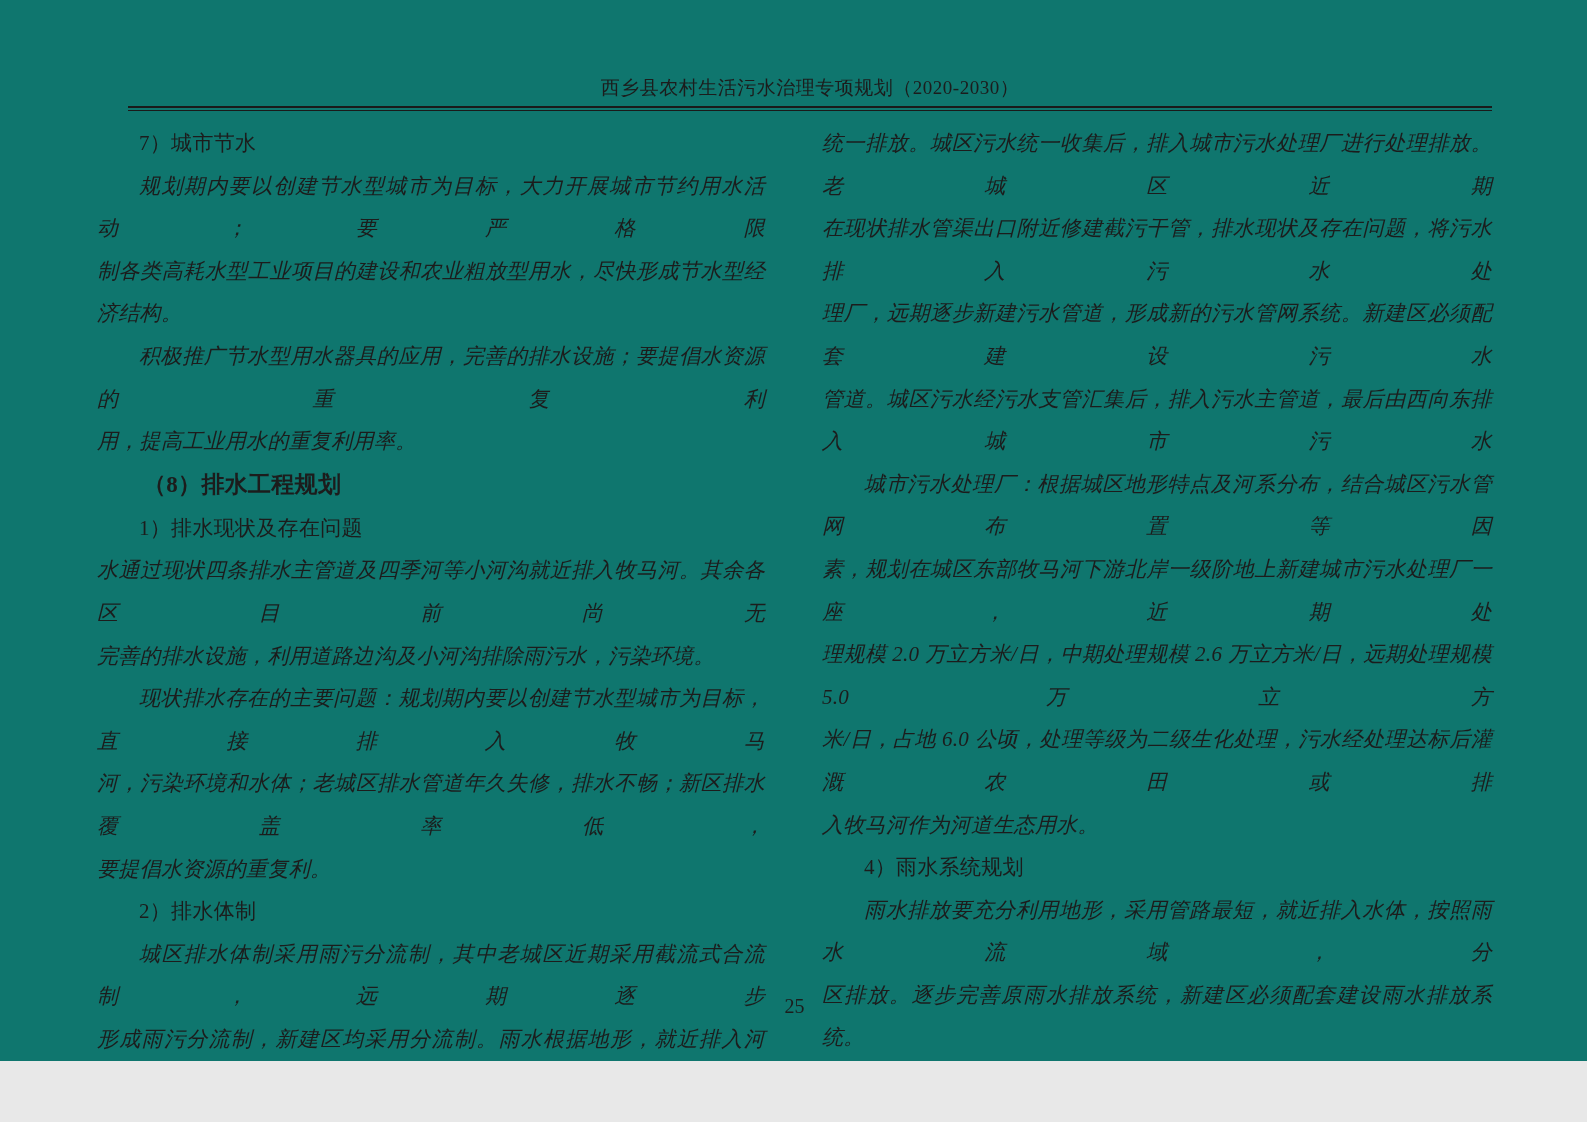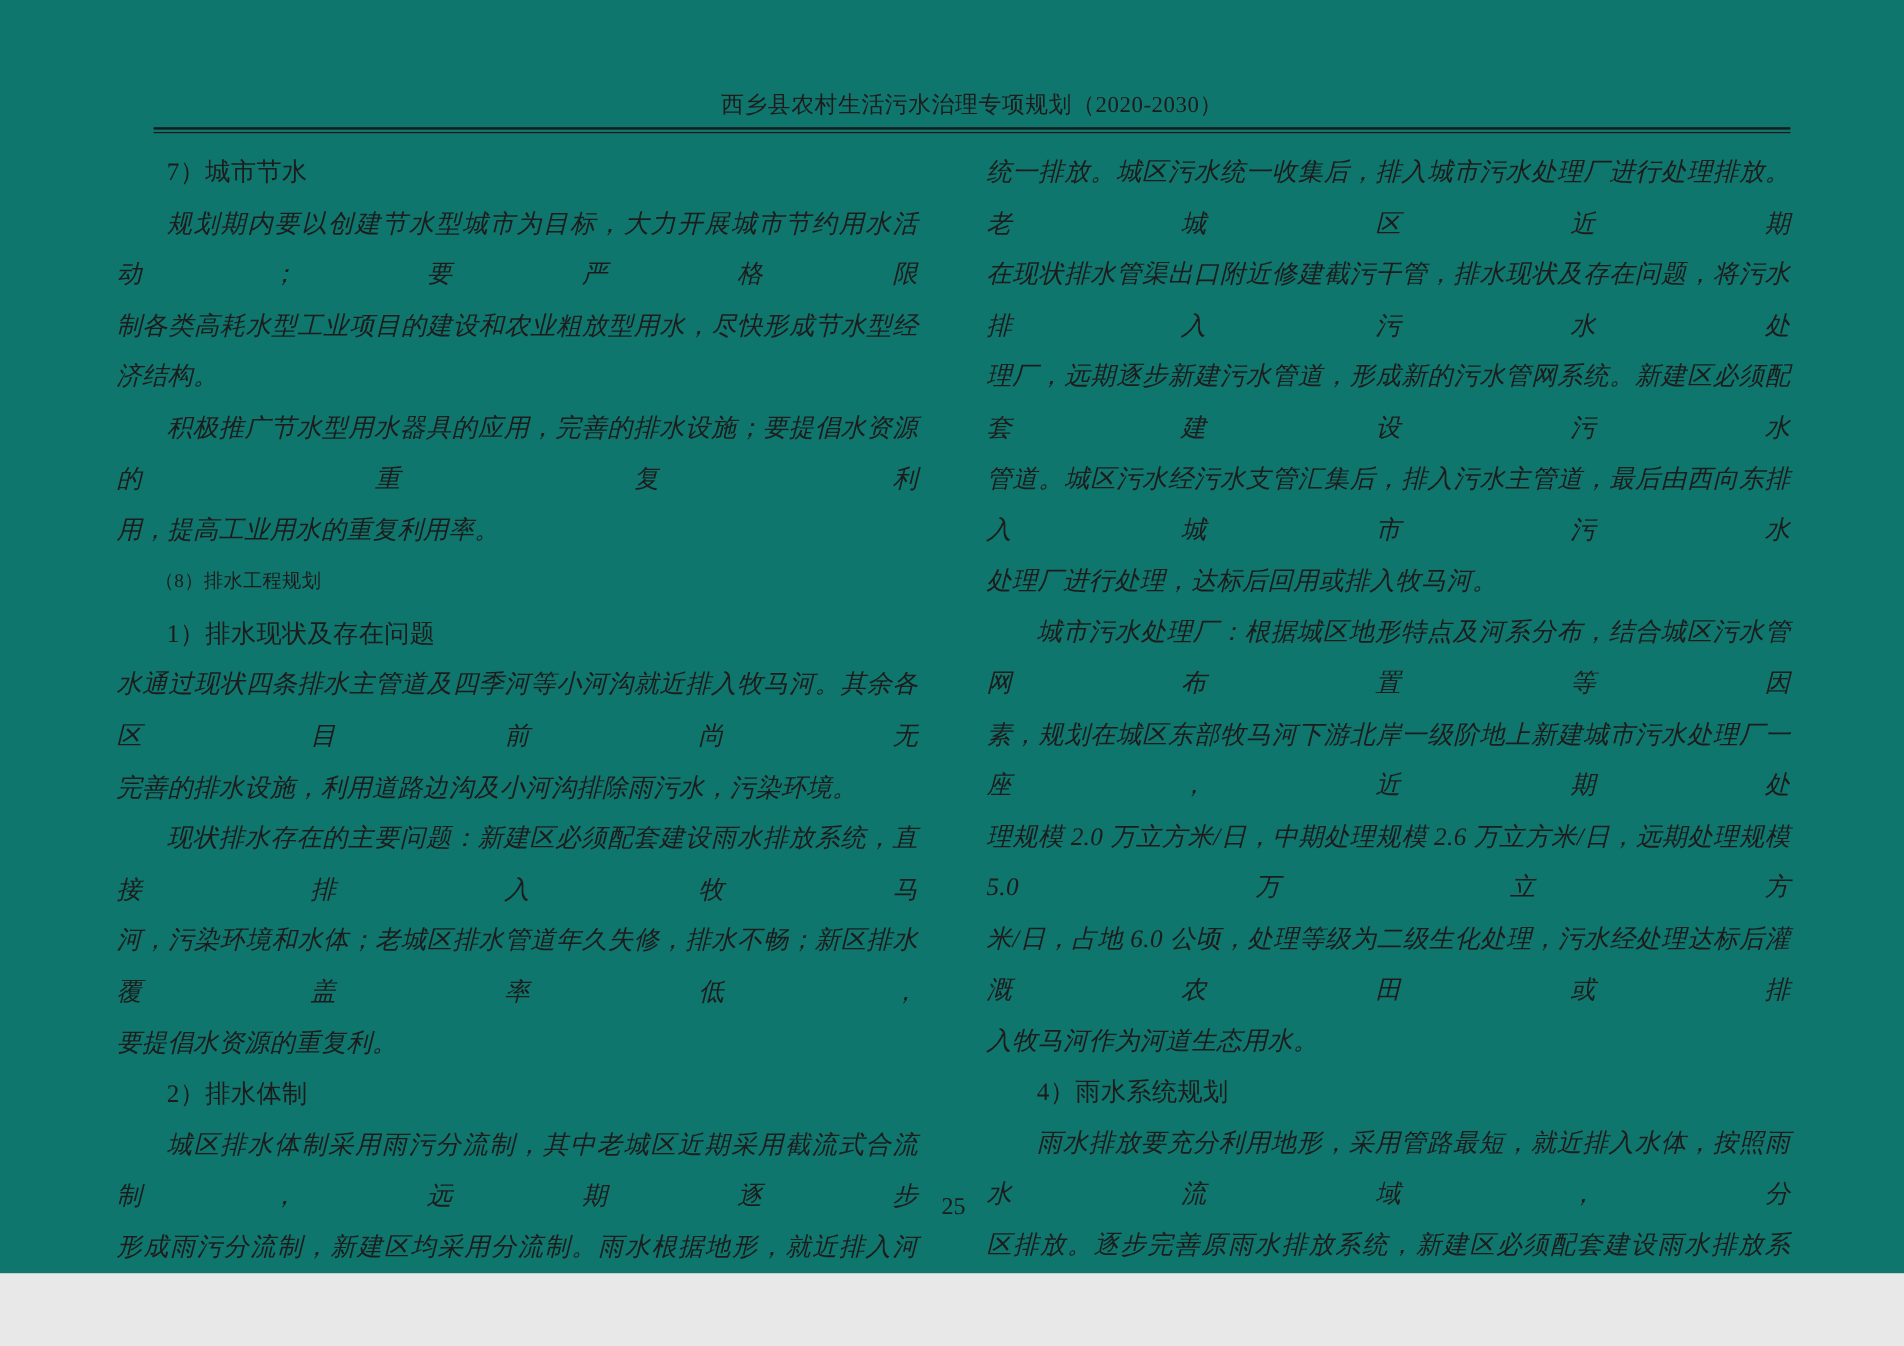--- a/index.html
+++ b/index.html
@@ -23,21 +23,21 @@
   .col{
     position:absolute;top:122px;font-size:21px;line-height:42.6px;
     letter-spacing:0.3px;text-justify:inter-character;
   }
   #left-col{left:97px;width:668px;}
   #right-col{left:822px;width:670px;}
   .line{text-align:justify;text-align-last:justify;font-style:italic;}
   .line.last{text-align-last:left;}
   .line.first{text-indent:2em;}
   .sub{text-indent:2em;}
-  .h2{text-indent:2em;font-weight:400;font-size:16px;line-height:44px;}
+  .h2{text-indent:2em;font-weight:700;font-size:23px;line-height:44px;}
   .footer-pagenum{
     position:absolute;top:994px;left:97px;width:1395px;
     text-align:center;font-size:20px;line-height:24px;
   }
 </style>
 </head>
 <body>
 
 <div class="page">
   <div class="header-title">西乡县农村生活污水治理专项规划（2020-2030）</div>
@@ -46,34 +46,33 @@
   <div class="col" id="left-col">
       <div class="sub">7）城市节水</div>
       <div class="line first">规划期内要以创建节水型城市为目标，大力开展城市节约用水活动；要严格限</div>
       <div class="line last">制各类高耗水型工业项目的建设和农业粗放型用水，尽快形成节水型经济结构。</div>
       <div class="line first">积极推广节水型用水器具的应用，完善的排水设施；要提倡水资源的重复利</div>
       <div class="line last">用，提高工业用水的重复利用率。</div>
       <div class="h2">（8）排水工程规划</div>
       <div class="sub">1）排水现状及存在问题</div>
       <div class="line">水通过现状四条排水主管道及四季河等小河沟就近排入牧马河。其余各区目前尚无</div>
       <div class="line last">完善的排水设施，利用道路边沟及小河沟排除雨污水，污染环境。</div>
-      <div class="line first">现状排水存在的主要问题：新建区必须配套建设雨水排放系统，直接排入牧马</div>
+      <div class="line first">现状排水存在的主要问题：规划期内要以创建节水型城市为目标，直接排入牧马</div>
       <div class="line">河，污染环境和水体；老城区排水管道年久失修，排水不畅；新区排水覆盖率低，</div>
       <div class="line last">要提倡水资源的重复利。</div>
       <div class="sub">2）排水体制</div>
       <div class="line first">城区排水体制采用雨污分流制，其中老城区近期采用截流式合流制，远期逐步</div>
       <div class="line">形成雨污分流制，新建区均采用分流制。雨水根据地形，就近排入河流；生产废水</div>
     </div>
 
   <div class="col" id="right-col">
       <div class="line">统一排放。城区污水统一收集后，排入城市污水处理厂进行处理排放。老城区近期</div>
       <div class="line">在现状排水管渠出口附近修建截污干管，排水现状及存在问题，将污水排入污水处</div>
       <div class="line">理厂，远期逐步新建污水管道，形成新的污水管网系统。新建区必须配套建设污水</div>
       <div class="line">管道。城区污水经污水支管汇集后，排入污水主管道，最后由西向东排入城市污水</div>
-      <div class="line last">处理厂进行处理，达标后回用或排入牧马河。</div>
       <div class="line first">城市污水处理厂：根据城区地形特点及河系分布，结合城区污水管网布置等因</div>
       <div class="line">素，规划在城区东部牧马河下游北岸一级阶地上新建城市污水处理厂一座，近期处</div>
       <div class="line">理规模 2.0 万立方米/日，中期处理规模 2.6 万立方米/日，远期处理规模 5.0 万立方</div>
       <div class="line">米/日，占地 6.0 公顷，处理等级为二级生化处理，污水经处理达标后灌溉农田或排</div>
       <div class="line last">入牧马河作为河道生态用水。</div>
       <div class="sub">4）雨水系统规划</div>
       <div class="line first">雨水排放要充分利用地形，采用管路最短，就近排入水体，按照雨水流域，分</div>
       <div class="line last">区排放。逐步完善原雨水排放系统，新建区必须配套建设雨水排放系统。</div>
       <div class="line first">雨水排放：根据城区地形特点、河系分布等，城区雨水按雨水分区统一排放。</div>
     </div>

